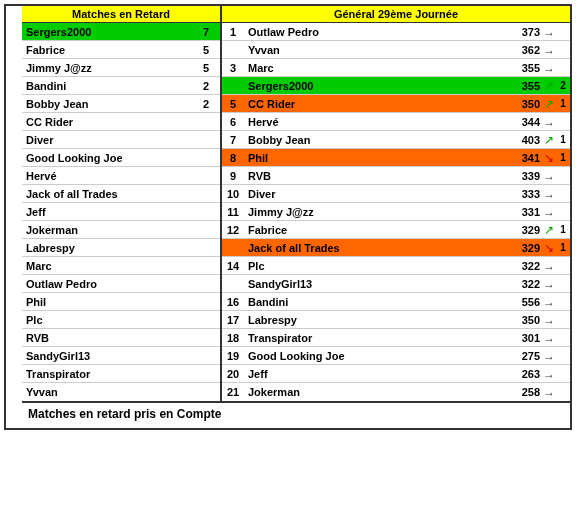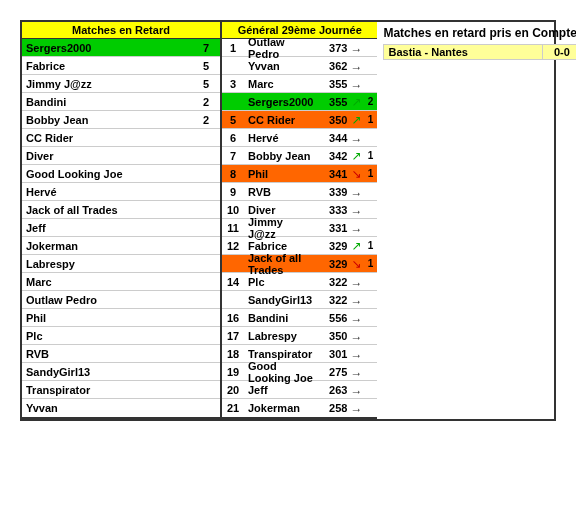--- a/index.html
+++ b/index.html
@@ -4,23 +4,24 @@
   <style>
     * { margin: 0; padding: 0; box-sizing: border-box; }
     body {
       font-family: Arial, sans-serif;
       font-size: 11px;
       background: #fff;
       width: 576px;
     }
     .outer {
       border: 2px solid #333;
-      margin: 20px;
-      display: flex;
-      flex-direction: row;
+      margin: 4px;
+      display: flex;
+      flex-direction: column;
+      padding-left: 16px;
     }
     .top-section {
       display: flex;
       border-bottom: 2px solid #333;
     }
     .left-panel {
       width: 200px;
       border-right: 2px solid #333;
       flex-shrink: 0;
     }
@@ -271,21 +272,21 @@
           <div class="right-row">
             <span class="rank">6</span>
             <span class="rname">Hervé</span>
             <span class="rscore">344</span>
             <span class="arrow arrow-right">→</span>
             <span class="diff"></span>
           </div>
           <div class="right-row">
             <span class="rank">7</span>
             <span class="rname">Bobby Jean</span>
-            <span class="rscore">342</span>
+            <span class="rscore">403</span>
             <span class="arrow arrow-up">↗</span>
             <span class="diff">1</span>
           </div>
           <div class="right-row" style="background: rgb(255, 102, 0);">
             <span class="rank">8</span>
             <span class="rname">Phil</span>
             <span class="rscore">341</span>
             <span class="arrow arrow-down">↘</span>
             <span class="diff">1</span>
           </div>
@@ -379,20 +380,15 @@
             <span class="rscore">258</span>
             <span class="arrow arrow-right">→</span>
             <span class="diff"></span>
           </div>
         </div>
     </div>
   </div>
   <div class="bottom-section">
     <div class="bottom-title">Matches en retard pris en Compte</div>
     <div id="match-rows">
-        <div class="match-row">
-          <div class="match-name">Bastia - Nantes</div>
-          <div class="match-score">0-0</div>
-          <div class="match-journee">27ème Journée</div>
-        </div>
       </div>
   </div>
 </div>
 
 </body></html>

